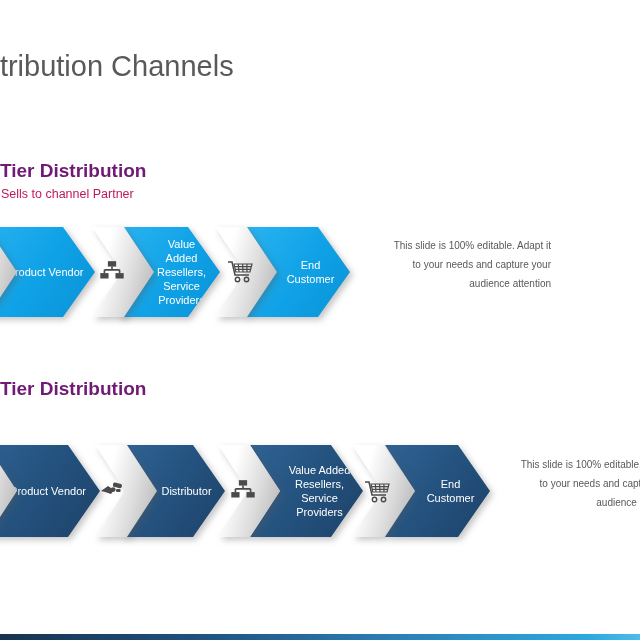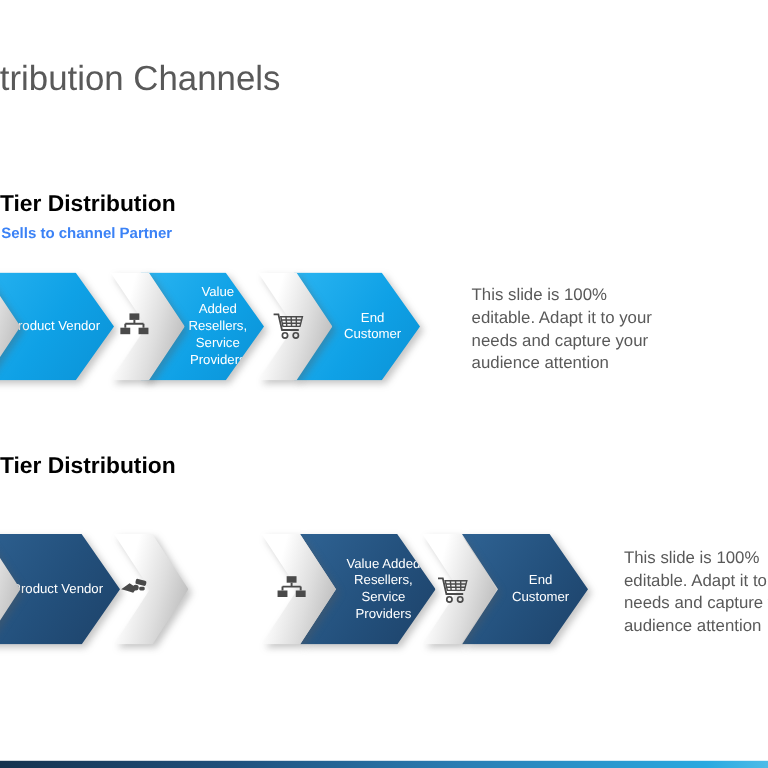--- a/index.html
+++ b/index.html
@@ -4,42 +4,42 @@
 <style>
   html,body{margin:0;padding:0;}
   body{width:640px;height:640px;overflow:hidden;background:#ffffff;
        font-family:"Liberation Sans",sans-serif;-webkit-font-smoothing:antialiased;}
   .slide{position:relative;width:640px;height:640px;background:#ffffff;overflow:hidden;}
 
   .title{position:absolute;left:-42px;top:50px;margin:0;font-size:29px;font-weight:400;
          color:#595959;white-space:nowrap;}
 
   .sec-heading{position:absolute;left:0;margin:0;font-size:19px;font-weight:700;
-               color:#000000;white-space:nowrap;}
-  .sec-sub{position:absolute;left:1px;margin:0;font-size:12.5px;font-weight:700;
-           color:#3b82f6;white-space:nowrap;}
+               color:#701a75;white-space:nowrap;}
+  .sec-sub{position:absolute;left:1px;margin:0;font-size:12.5px;font-weight:400;
+           color:#be185d;white-space:nowrap;}
 
   .row{position:absolute;left:0;width:640px;}
 
   .chev-w{position:absolute;top:0;height:100%;
           filter:drop-shadow(3px 3px 3px rgba(90,90,90,0.35));}
   .chev{width:100%;height:100%;box-sizing:border-box;
         clip-path:polygon(0 0,calc(100% - 32px) 0,100% 50%,calc(100% - 32px) 100%,0 100%,30px 50%);
         display:flex;align-items:center;justify-content:center;text-align:center;
         color:#ffffff;font-size:11px;line-height:14px;padding:4px 8px 4px 34px;}
   .chev.light{background:linear-gradient(125deg,#2ab4f1 0%,#0fa1e6 55%,#0b92d6 100%);}
   .chev.dark{background:linear-gradient(125deg,#2e6191 5%,#23507c 55%,#1d4269 100%);}
   .silver{width:100%;height:100%;
         clip-path:polygon(0 0,32px 0,100% 50%,32px 100%,0 100%,30px 50%);
         background:linear-gradient(105deg,#ffffff 25%,#dedede 60%,#b7b7b7 95%);}
 
   .conn-icon{position:absolute;z-index:3;}
 
-  .note{position:absolute;width:158px;margin:0;font-size:14px;line-height:19px;
-        color:#595959;}
+  .note{position:absolute;width:158px;margin:0;font-size:10px;line-height:19px;
+        color:#595959;text-align:right;}
 
   .footer-bar{position:absolute;left:0;top:634px;width:640px;height:6px;
         background:linear-gradient(90deg,#16334f 0%,#1f507c 30%,#2a7db3 60%,#2aa9e0 92%,#4dbce8 100%);}
   svg{display:block;}
 </style>
 </head>
 <body>
 
 <div class="slide">
 
@@ -113,20 +113,23 @@
 
     <span class="conn-icon" style="left:100px;top:34px;">
       <svg width="26" height="22" viewBox="0 0 26 22">
         <path d="M1 12 L8 7 L14 11 L11 15 L5 13 Z" fill="#4a4a4a"></path>
         <rect x="13" y="4" width="9" height="4.4" rx="1.5" fill="#4a4a4a" transform="rotate(14 17 6)"></rect>
         <circle cx="13.2" cy="10.6" r="2.4" fill="#4a4a4a"></circle>
         <rect x="16" y="10" width="4.6" height="3" rx="1.2" fill="#4a4a4a"></rect>
       </svg>
     </span>
 
+    <div class="chev-w" style="left:122px;width:103px;z-index:1;">
+      <div class="chev dark">Distributor</div>
+    </div>
 
     <div class="chev-w" style="left:218px;width:62px;z-index:2;">
       <div class="silver"></div>
     </div>
 
     <span class="conn-icon" style="left:230px;top:33px;">
       <svg width="26" height="26" viewBox="0 0 24 24">
         <rect x="8.2" y="2" width="7.6" height="5" fill="#4a4a4a"></rect>
         <path d="M12 7 L12 10 M5 10 L19 10 M5 10 L5 13 M19 10 L19 13" stroke="#4a4a4a" stroke-width="1.5" fill="none"></path>
         <rect x="1.2" y="13" width="7.6" height="5" fill="#4a4a4a"></rect>

